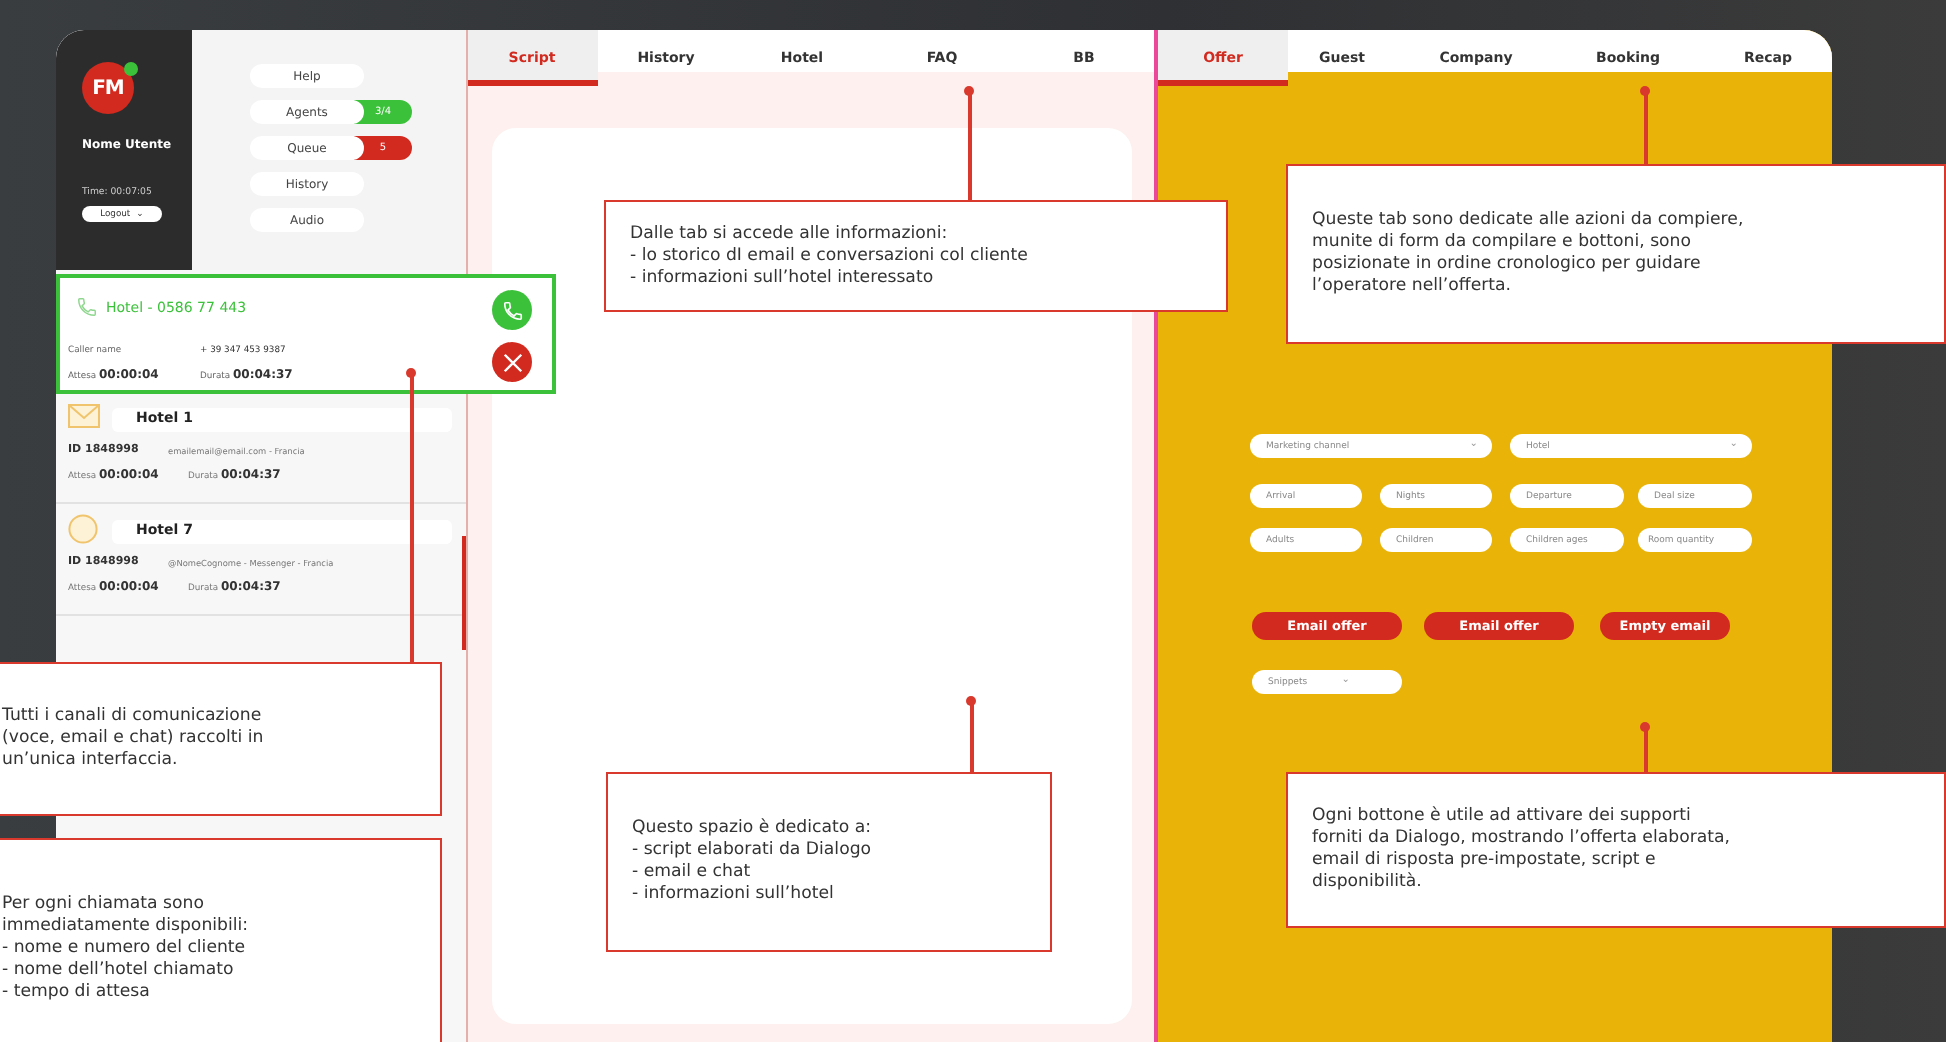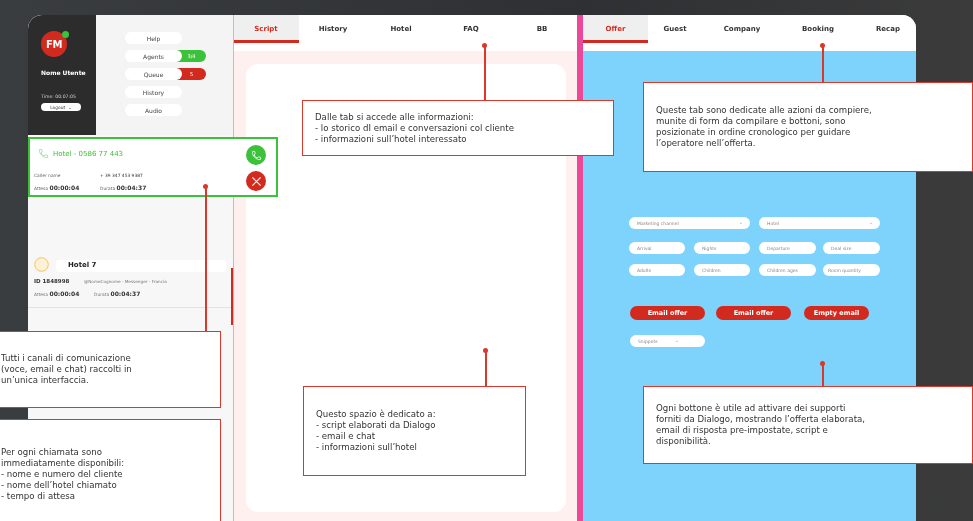--- a/index.html
+++ b/index.html
@@ -57,29 +57,29 @@
   .call-item .hname { position: absolute; left: 40px; top: 8px; font-size: 7px; font-weight: bold; color: #222; }
   .call-item .id { position: absolute; left: 6px; top: 25px; font-size: 5.5px; font-weight: bold; color: #333; }
   .call-item .src { position: absolute; left: 56px; top: 26px; font-size: 4.2px; color: #777; }
   .call-item .att { position: absolute; left: 6px; top: 37px; font-size: 4.4px; color: #777; }
   .call-item .dur { position: absolute; left: 66px; top: 37px; font-size: 4.4px; color: #777; }
   .call-item b { color: #333; font-size: 6px; }
   .scroll-mark { position: absolute; left: 203px; top: 253px; width: 2px; height: 57px; background: #d22a1e; }
   .col-divider { position: absolute; left: 205px; top: 0; width: 1px; height: 506px; background: #e4b0ab; }
   
   .mid { position: absolute; left: 205px; top: 0; width: 344px; height: 506px; background: #fdf0ee; }
-  .tabs { position: absolute; left: 0; top: 0; height: 36px; background: #fff; display: flex; text-align: right; }
+  .tabs { position: absolute; left: 0; top: 0; height: 21px; background: #fff; display: flex; text-align: right; }
   .tab {
     height: 28px; display: flex; align-items: center; justify-content: center; font-size: 7px; font-weight: bold; color: #333;
     position: relative;
   }
   .tab.active { background: #efefef; color: #d22a1e; }
   .tab.active::after { content: ""; position: absolute; left: 0; right: 0; bottom: 0; height: 3px; background: #d22a1e; }
   .script-area { position: absolute; left: 13px; top: 49px; width: 320px; height: 448px; background: #fff; border-radius: 12px; }
-  .right { position: absolute; left: 549px; top: 0; width: 339px; height: 506px; background: #7dd3fc; border-left: 6px solid #ec4899; }
+  .right { position: absolute; left: 549px; top: 0; width: 339px; height: 506px; background: #eab308; border-left: 2px solid #ec4899; }
   .field {
     position: absolute; height: 12px; background: #fff; border-radius: 7px; font-size: 4.5px; color: #888;
     display: flex; align-items: center; padding-left: 8px;
   }
   .field .chev { position: absolute; right: 7px; top: 2px; font-size: 5px; color: #999; }
   .action-btn {
     position: absolute; height: 14px; border-radius: 8px; background: #d22a1e; color: #fff; font-size: 6.5px; font-weight: bold;
     display: flex; align-items: center; justify-content: center;
   }
   
@@ -121,20 +121,32 @@
     <div class="pill" style="top:54px">
         <span>History</span>
       </div>
     <div class="pill" style="top:72px">
         <span>Audio</span>
       </div>
   </div>
 
   <div class="calls-col"></div>
 
+  <div class="call-item" style="top:182px">
+    <svg style="position:absolute;left:6px;top:5px" width="16" height="12" viewBox="0 0 16 12">
+      <rect x="0.5" y="0.5" width="15" height="11" fill="#fdf1d6" stroke="#f0c46c"></rect>
+      <path d="M0.5 0.5 L8 7 L15.5 0.5" fill="none" stroke="#f0c46c"></path>
+    </svg>
+    <div class="namebar"></div>
+    <span class="hname">Hotel 1</span>
+    <span class="id">ID 1848998</span>
+    <span class="src">emailemail@email.com - Francia</span>
+    <span class="att"><span>Attesa</span> <b>00:00:04</b></span>
+    <span class="dur"><span>Durata</span> <b>00:04:37</b></span>
+  </div>
 
   <div class="call-item" style="top:238px">
     <svg style="position:absolute;left:6px;top:4px" width="15" height="15" viewBox="0 0 15 15">
       <circle cx="7.5" cy="7.5" r="6.8" fill="#fdf1d6" stroke="#f0c46c"></circle>
     </svg>
     <div class="namebar"></div>
     <span class="hname">Hotel 7</span>
     <span class="id">ID 1848998</span>
     <span class="src">@NomeCognome - Messenger - Francia</span>
     <span class="att"><span>Attesa</span> <b>00:00:04</b></span>

